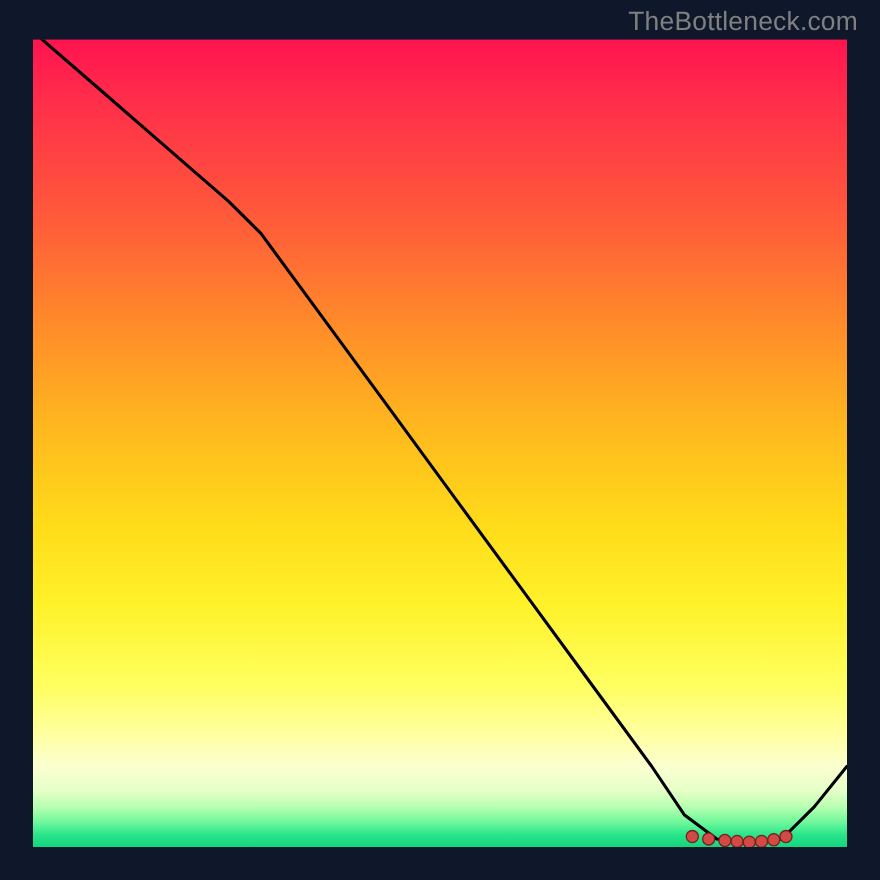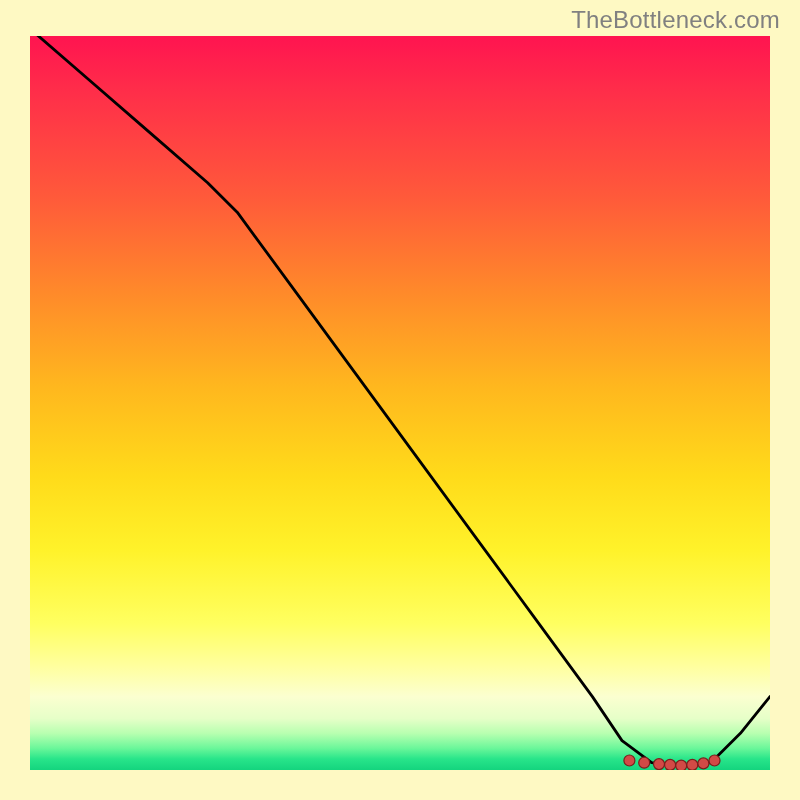--- a/index.html
+++ b/index.html
@@ -9,21 +9,21 @@
     height: 800px;
     background: #000;
     overflow: hidden;
     font-family: Arial, Helvetica, sans-serif;
   }
   .frame {
     position: absolute;
     left: 0; top: 0;
     width: 800px;
     height: 800px;
-    background: #fef9c3;
+    background: #0f172a;
   }
   .watermark {
     position: absolute;
     top: 6px;
     right: 20px;
     color: #808080;
     font-size: 24px;
     font-weight: 400;
     letter-spacing: 0.2px;
   }

